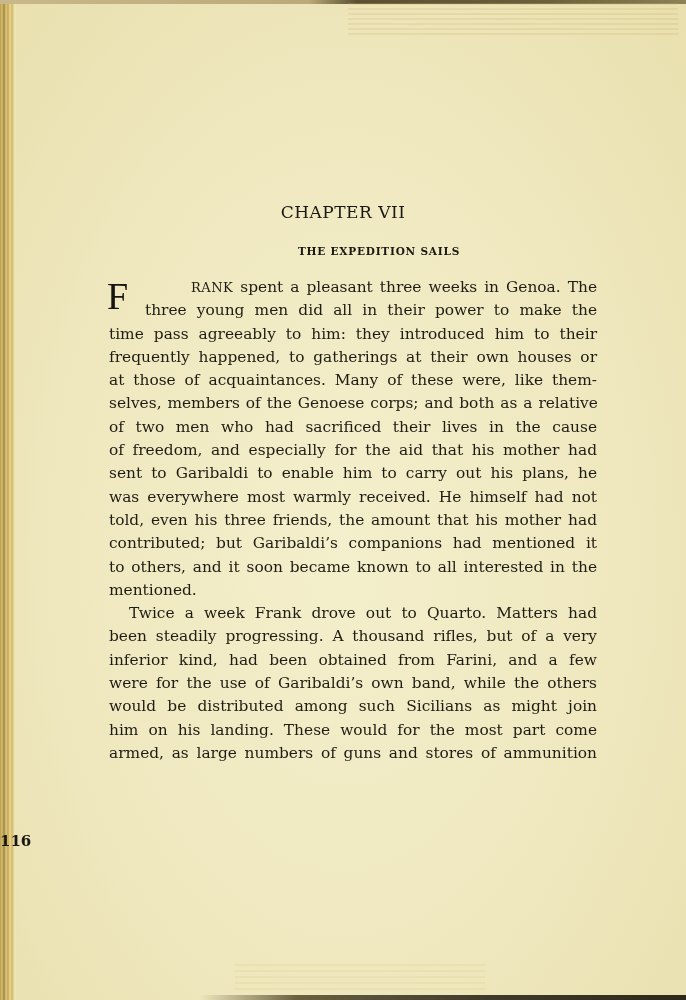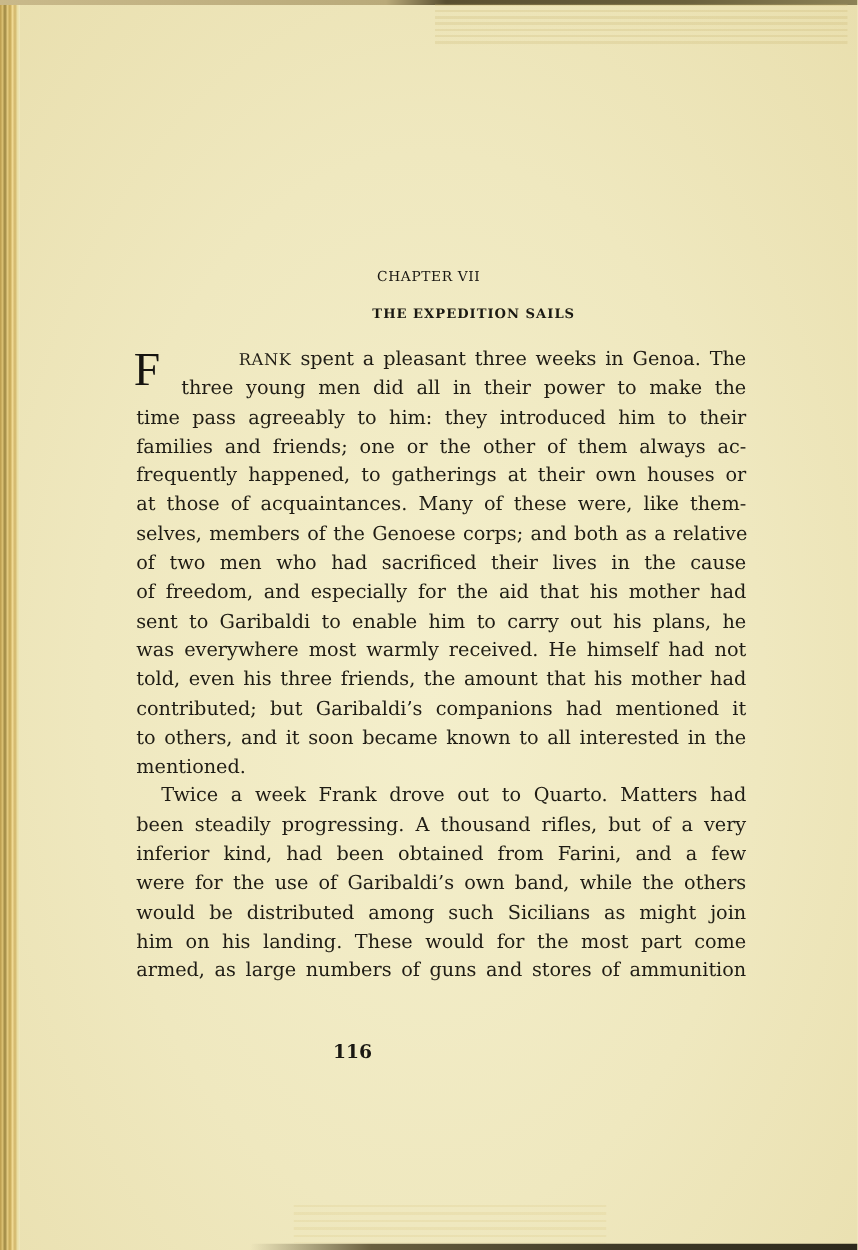--- a/index.html
+++ b/index.html
@@ -56,23 +56,23 @@
     .bottom-bands {
       position: absolute;
       left: 235px; bottom: 6px;
       width: 250px; height: 30px;
       background: repeating-linear-gradient(180deg, rgba(225,210,150,0.35) 0px, rgba(225,210,150,0.35) 2px, rgba(0,0,0,0) 2px, rgba(0,0,0,0) 6px);
     }
 
     .chapter-title {
       position: absolute;
       left: 0; width: 686px;
-      top: 215px;
+      top: 202px;
       text-align: center;
-      font-size: 11px;
+      font-size: 17px;
       letter-spacing: 0.5px;
       color: #1a1812;
     }
     .chapter-subtitle {
       position: absolute;
       left: 0; width: 686px;
       top: 245px;
       text-align: center;
       font-size: 10.5px;
       font-weight: bold;
@@ -122,21 +122,20 @@
     .smallcaps {
       font-size: 13px;
       letter-spacing: 0.5px;
       margin-left: 46px;
     }
 
     .page-number {
       position: absolute;
       left: 0; width: 564px;
       top: 832px;
-      text-align: center;
       font-size: 15px;
       font-weight: bold;
       color: #1a1812;
     }
   </style>
 </head>
 <body>
 
 <div class="page">
   <div class="top-edge"></div>
@@ -145,21 +144,20 @@
   <div class="bottom-bands"></div>
   <div class="bottom-edge"></div>
 
   <div class="chapter-title">CHAPTER VII</div>
   <div class="chapter-subtitle">THE EXPEDITION SAILS</div>
 
   <div class="body-text">
     <span class="line dropcap-line"><span class="dropcap">F</span><span class="smallcaps">RANK</span><span> spent a pleasant three weeks in Genoa. The</span></span>
     <span class="line indent">three young men did all in their power to make the</span>
     <span class="line">time pass agreeably to him: they introduced him to their</span>
-    <span class="line">families and friends; one or the other of them always ac-</span>
     <span class="line">frequently happened, to gatherings at their own houses or</span>
     <span class="line">at those of acquaintances. Many of these were, like them-</span>
     <span class="line">selves, members of the Genoese corps; and both as a relative</span>
     <span class="line">of two men who had sacrificed their lives in the cause</span>
     <span class="line">of freedom, and especially for the aid that his mother had</span>
     <span class="line">sent to Garibaldi to enable him to carry out his plans, he</span>
     <span class="line">was everywhere most warmly received. He himself had not</span>
     <span class="line">told, even his three friends, the amount that his mother had</span>
     <span class="line">contributed; but Garibaldi’s companions had mentioned it</span>
     <span class="line">to others, and it soon became known to all interested in the</span>

